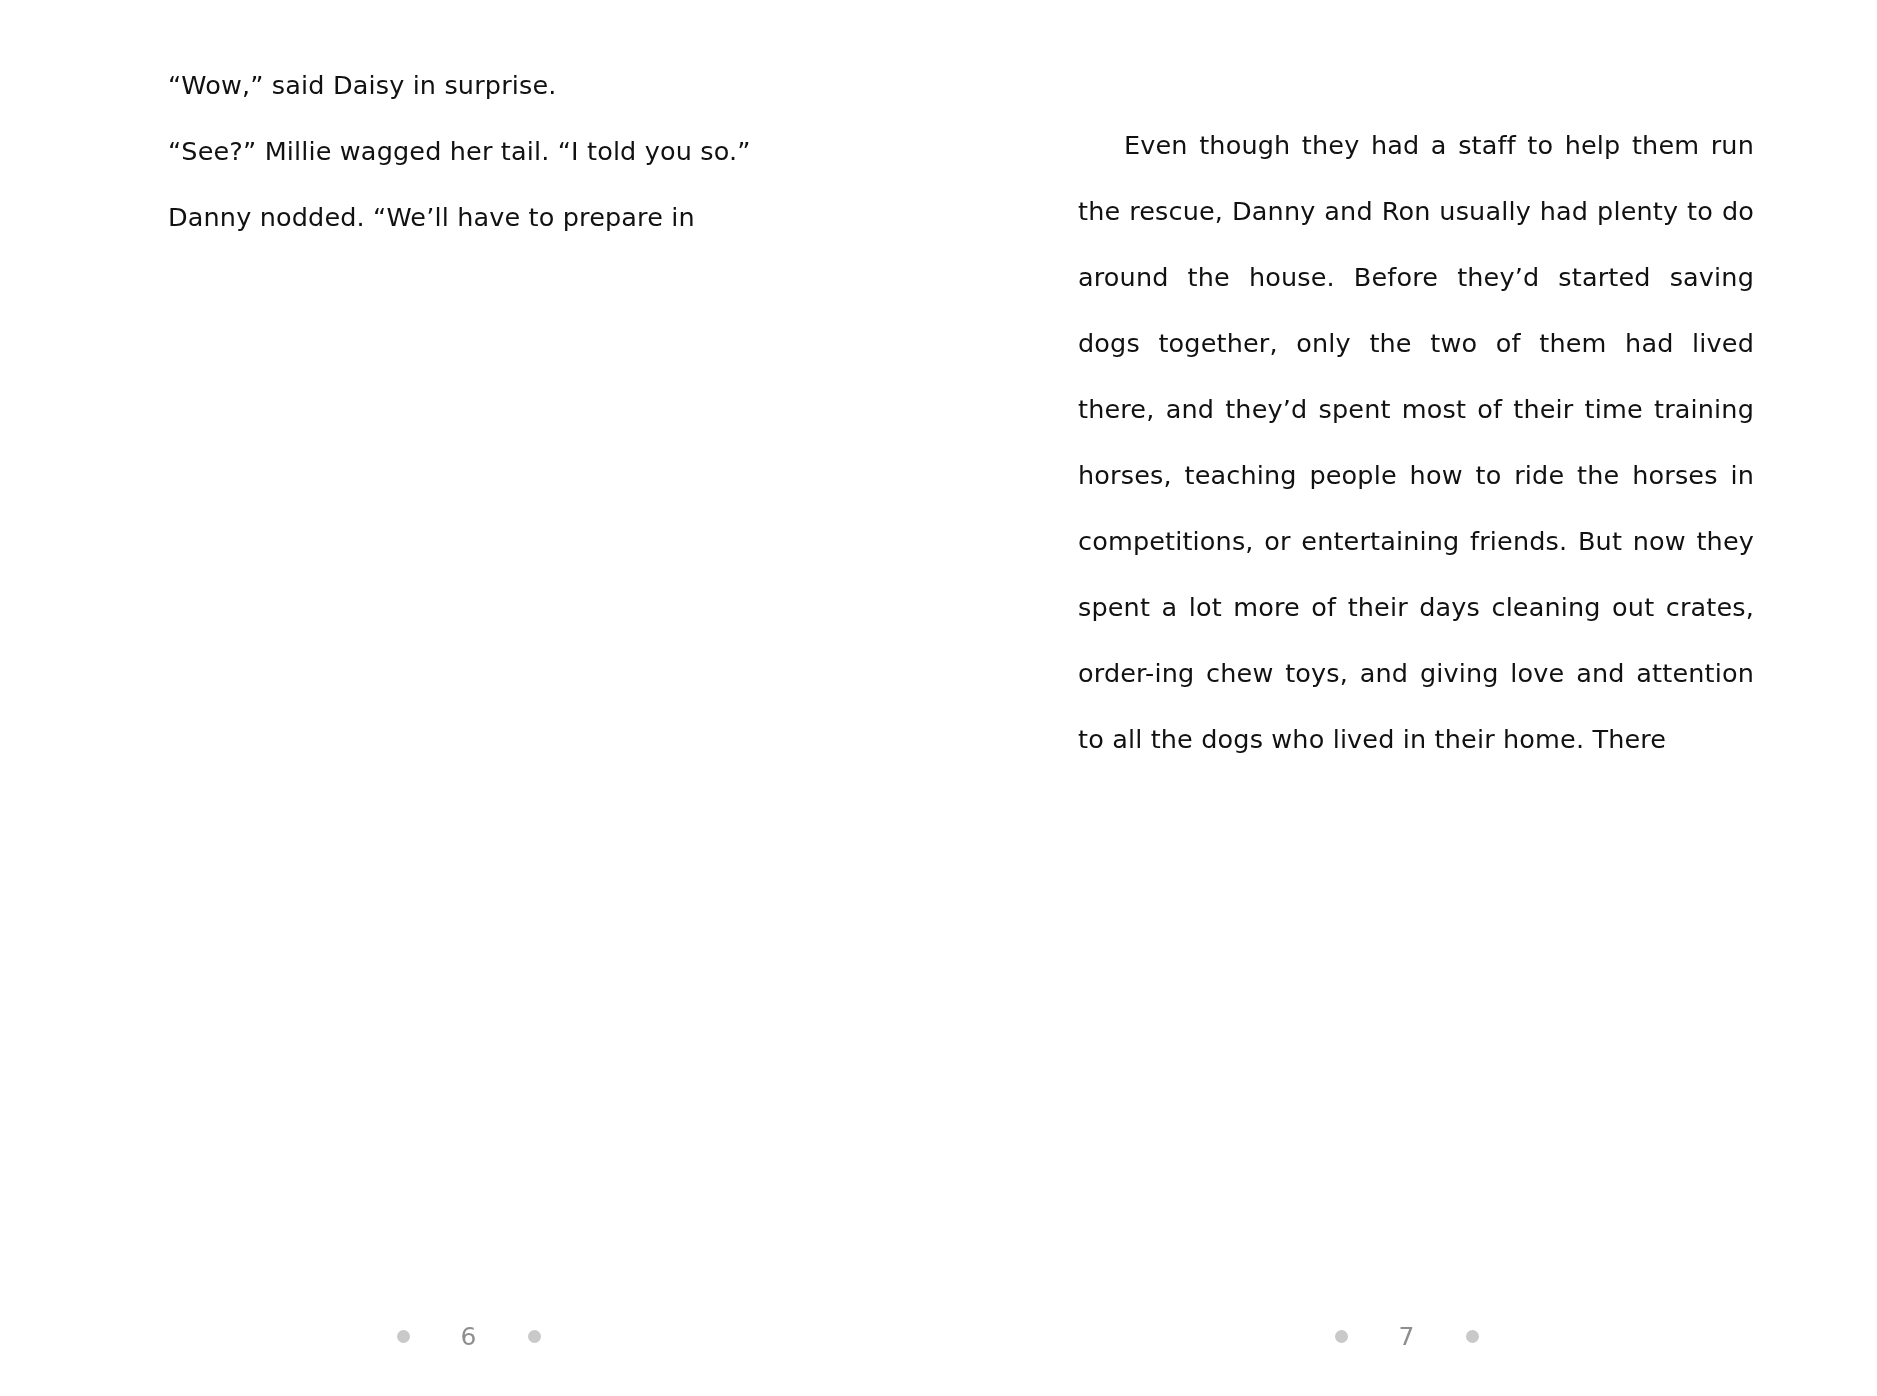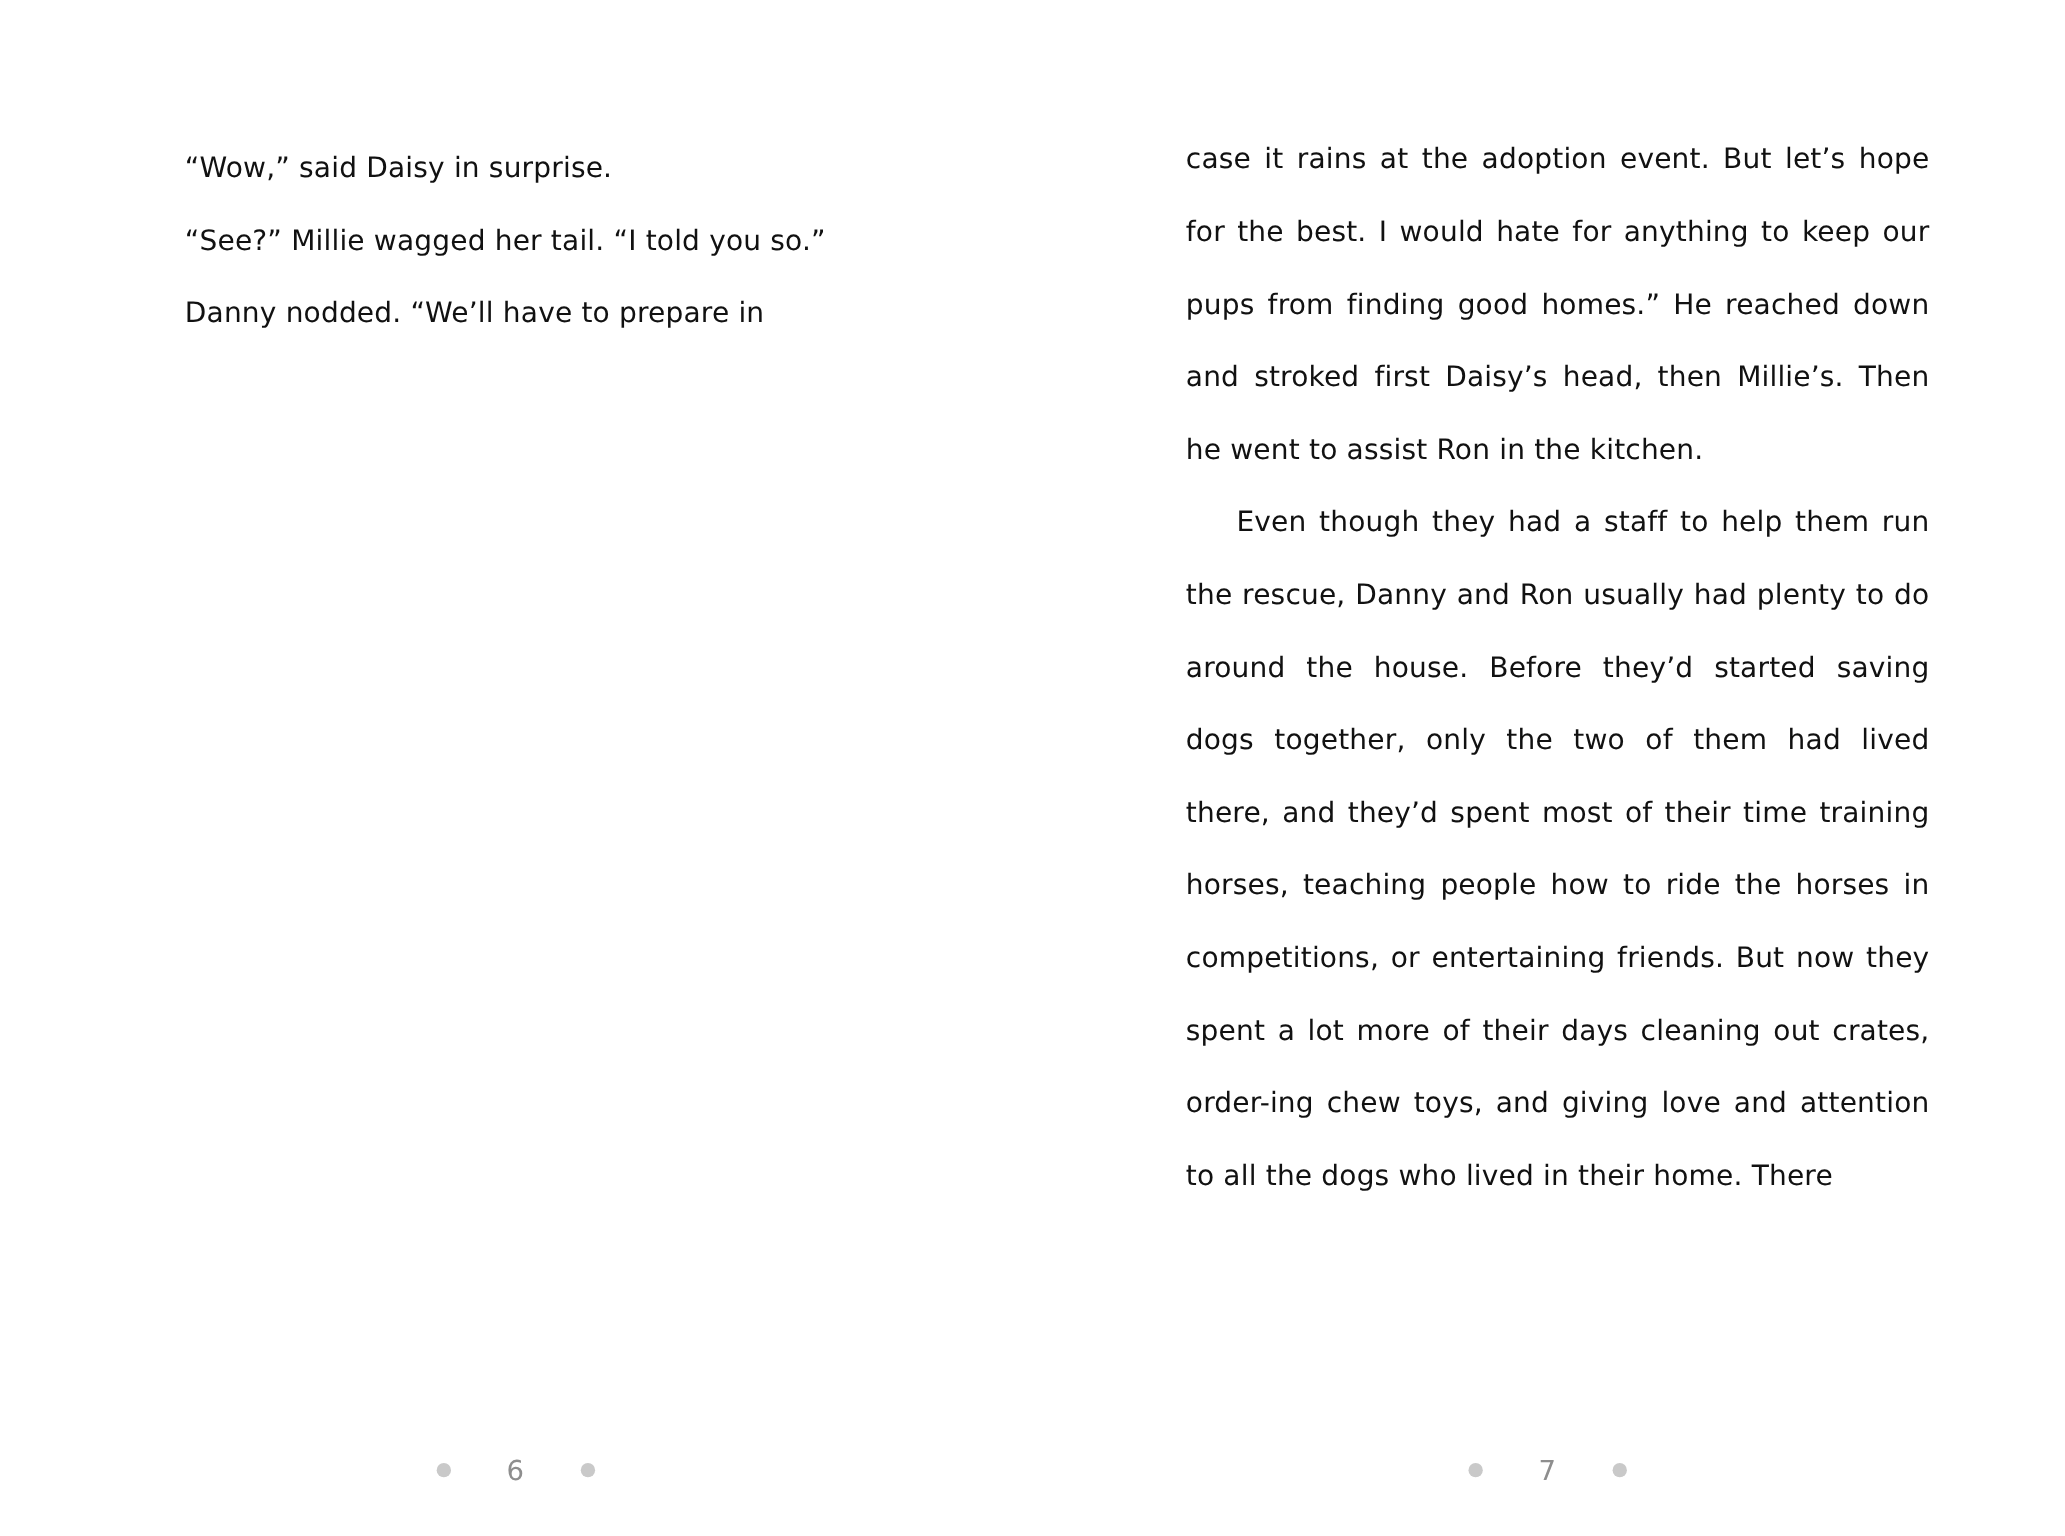--- a/index.html
+++ b/index.html
@@ -22,21 +22,21 @@
     box-sizing: border-box;
     padding: 0;
   }
   .page {
     position: relative;
     width: 938px;
     height: 1396px;
     box-sizing: border-box;
   }
   .page-left {
-    padding: 120px 140px 0 122px;
+    padding: 52px 140px 0 122px;
   }
   .page-right {
     padding: 112px 122px 0 140px;
   }
   .text-block {
     font-size: 25.5px;
     line-height: 66px;
     text-align: justify;
     text-justify: inter-word;
     letter-spacing: 0.15px;
@@ -89,21 +89,20 @@
     </div>
     <div class="footer">
       <span class="dot"></span>
       <span class="page-number">6</span>
       <span class="dot"></span>
     </div>
   </div>
 
   <div class="page page-right">
     <div class="text-block">
-      <p>case it rains at the adoption event. But let’s hope for the best. I would hate for anything to keep our pups from finding good homes.” He reached down and stroked first Daisy’s head, then Millie’s. Then he went to assist Ron in the kitchen.</p>
       <p class="indent last-natural">Even though they had a staff to help them run the rescue, Danny and Ron usually had plenty to do around the house. Before they’d started saving dogs together, only the two of them had lived there, and they’d spent most of their time training horses, teaching people how to ride the horses in competitions, or entertaining friends. But now they spent a lot more of their days cleaning out crates, order-ing chew toys, and giving love and attention to all the dogs who lived in their home. There</p>
     </div>
     <div class="footer">
       <span class="dot"></span>
       <span class="page-number">7</span>
       <span class="dot"></span>
     </div>
   </div>
 
 </div>

